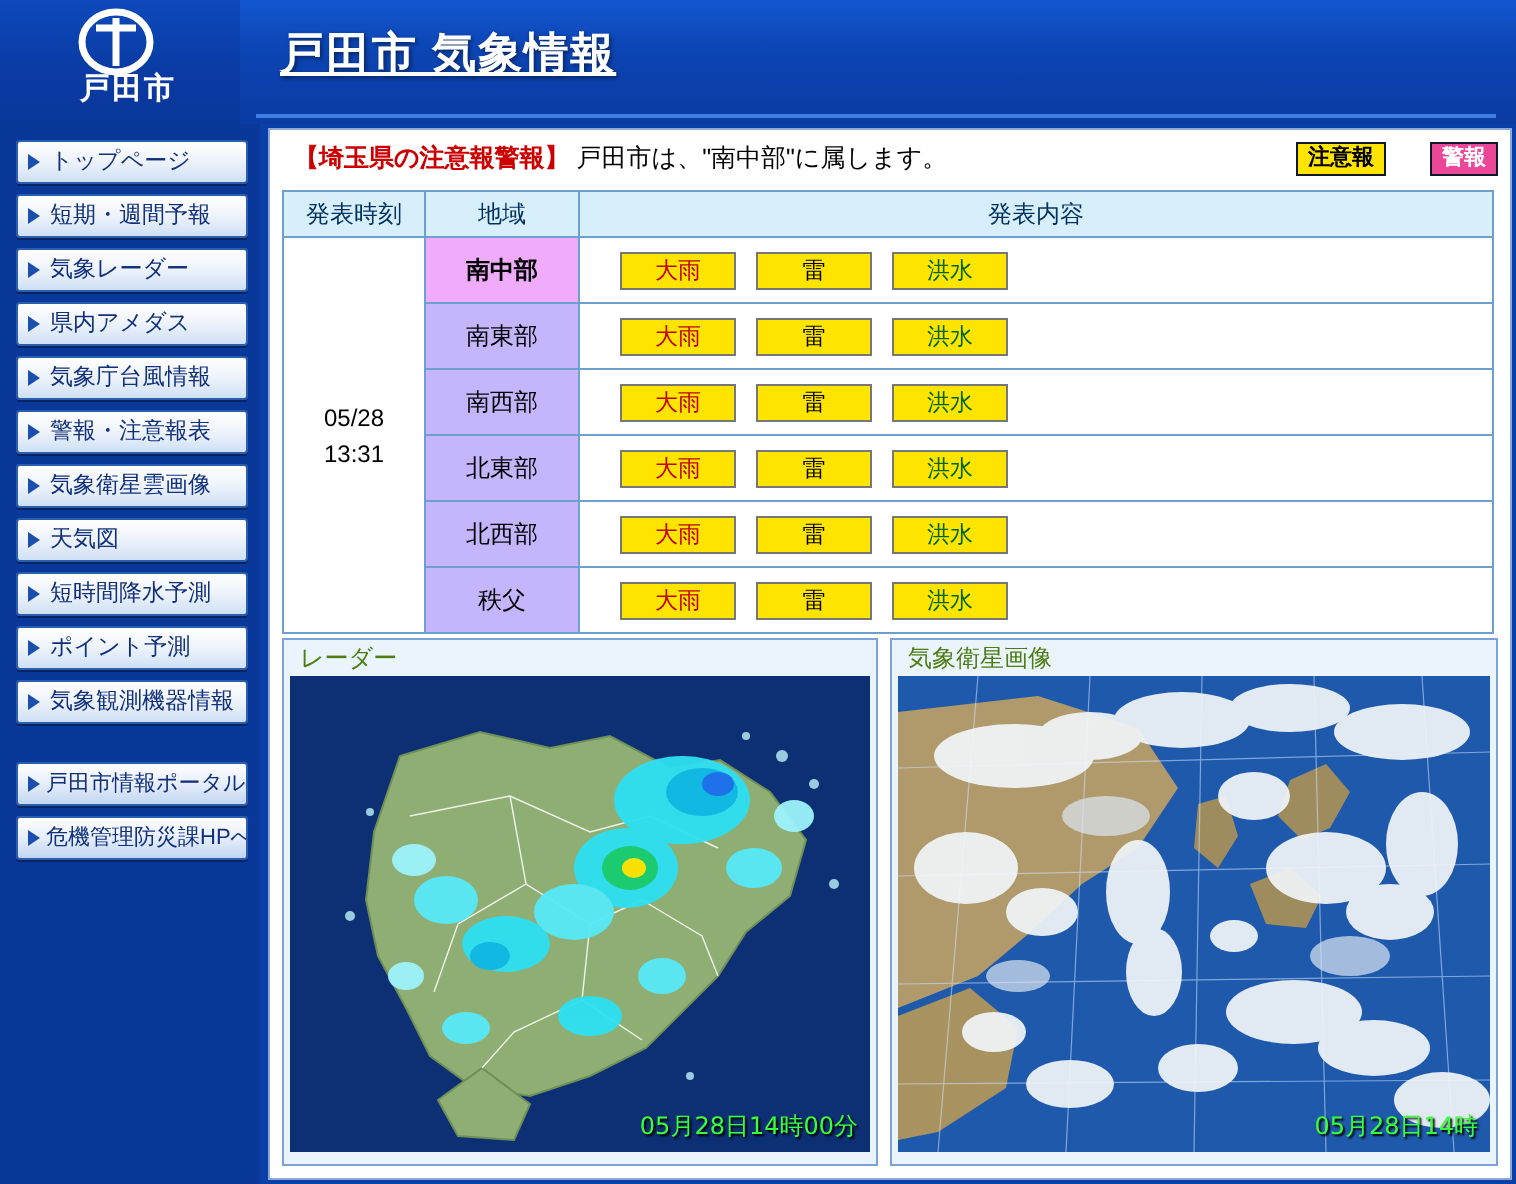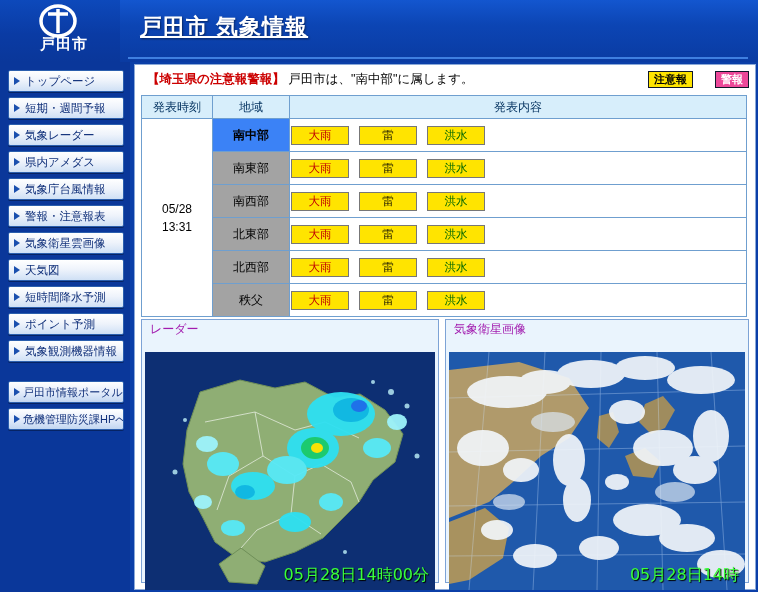--- a/index.html
+++ b/index.html
@@ -142,28 +142,28 @@
   td.time-cell {
     width: 68px;
     text-align: center;
     font-size: 14px;
     color: #333333;
     line-height: 18px;
   }
   td.region-cell {
     width: 74px;
     text-align: center;
-    background: #a3a3a3;
+    background: #c4b5fd;
   }
   td.region-cell.highlight {
-    background: #3b82f6;
+    background: #f0abfc;
     font-weight: bold;
   }
   td.content-cell {
-    padding-left: 1px;
+    padding-left: 20px;
   }
   .alert-chip {
     display: inline-block;
     min-width: 44px;
     text-align: center;
     font-size: 11.5px;
     padding: 1px 6px;
     margin-right: 10px;
     border: 1px solid #777777;
   }
@@ -171,37 +171,37 @@
   .chip-thunder { background: #ffe400; color: #000000; }
   .chip-flood { background: #ffe400; color: #006600; }
 
   
   .panel {
     position: absolute;
     border: 1px solid #7da3d6;
     background: #eaf4fd;
   }
   .panel-title {
-    height: 32px;
+    height: 18px;
     line-height: 18px;
     padding-left: 8px;
     font-size: 12px;
-    color: #a21caf;
+    color: #4d7c0f;
     background: #eaf4fd;
   }
   .panel-img {
     position: relative;
     overflow: hidden;
     background: #0a2a6b;
   }
   .img-stamp {
     position: absolute;
     right: 6px; bottom: 4px;
     color: #39ff39;
-    font-size: 16px;
+    font-size: 12px;
     font-family: "DejaVu Sans", sans-serif;
     text-shadow: 1px 1px 1px #000000;
   }
 
   #panel-radar { left: 6px; top: 254px; width: 296px; height: 262px; }
   #panel-radar .panel-img { width: 290px; height: 238px; margin: 0 auto; }
   #panel-sat { left: 310px; top: 254px; width: 302px; height: 262px; }
   #panel-sat .panel-img { width: 296px; height: 238px; margin: 0 auto; }
 
   svg.map { display:block; width: 100%; height: 100%; }

